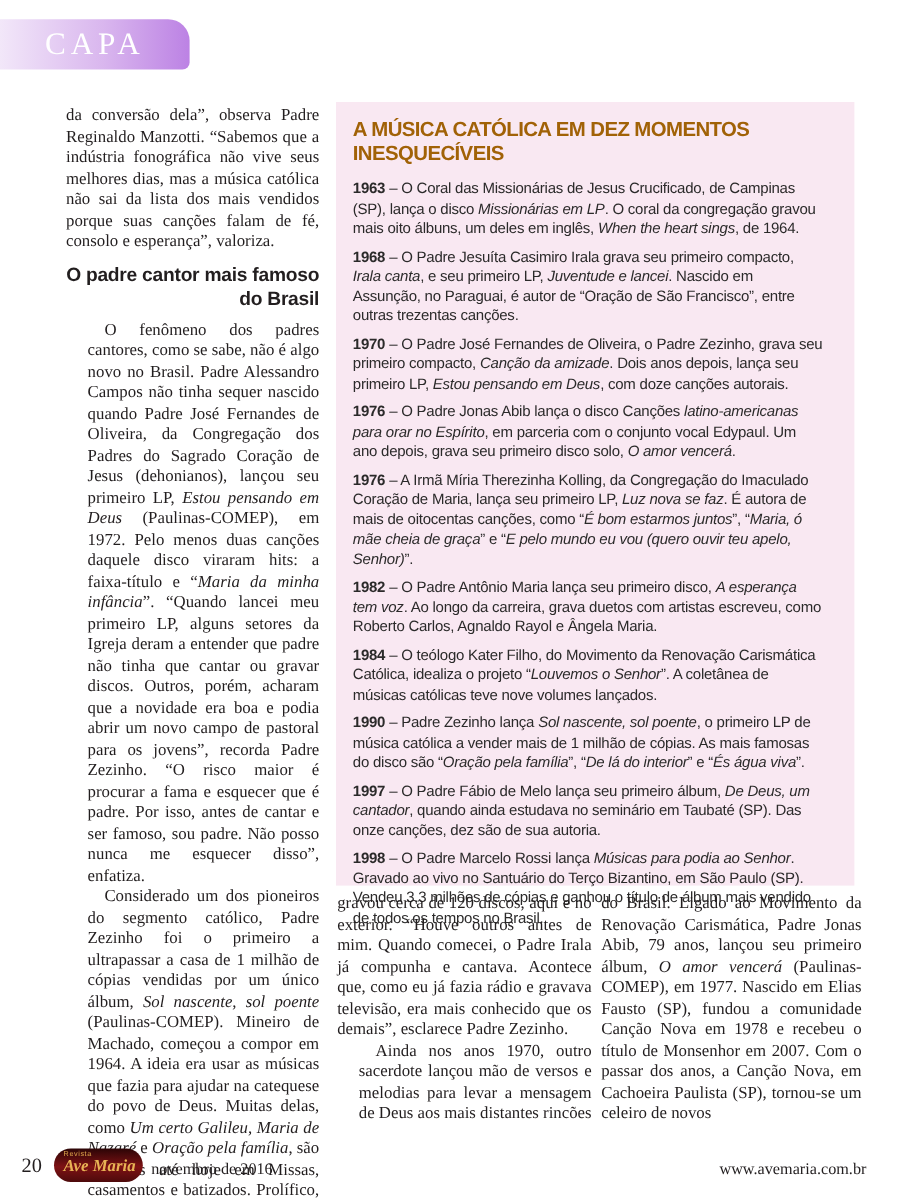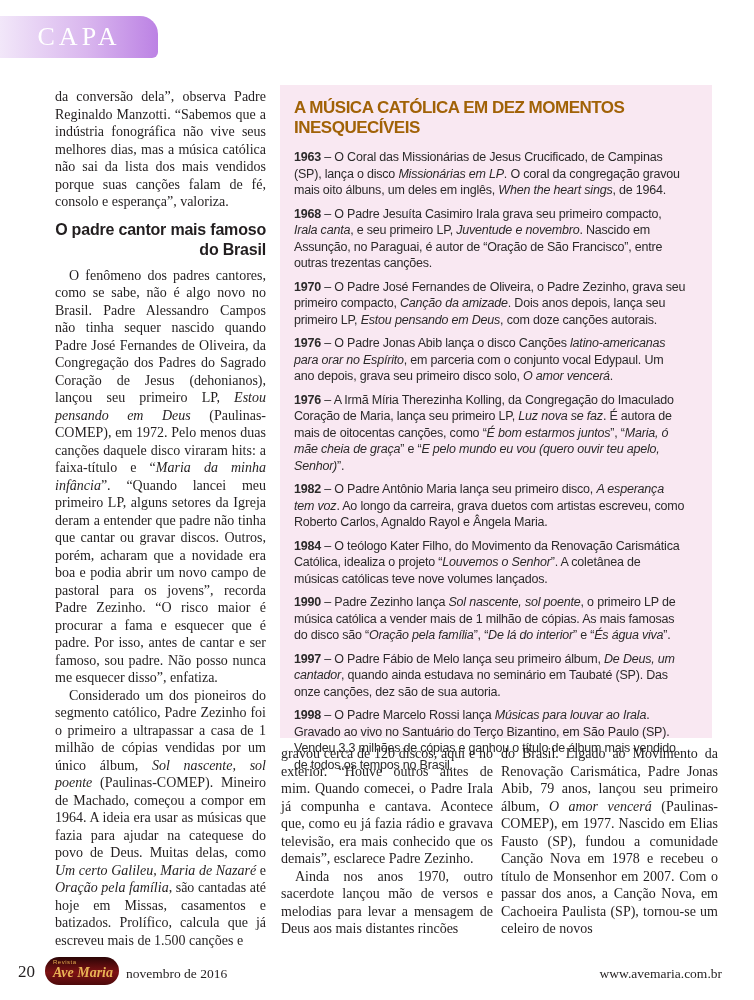--- a/index.html
+++ b/index.html
@@ -9,21 +9,21 @@
   
   .tab{position:absolute;left:0;top:16px;width:158px;height:42px;
        background:linear-gradient(90deg,#f2e7f9 0%,#d9b6ee 55%,#bc82e4 100%);
        border-radius:0 18px 6px 0;display:flex;align-items:center;justify-content:center;}
   .tab span{color:#ffffff;font-family:"Liberation Serif",serif;font-size:26px;
             letter-spacing:4px;font-weight:400;}
 
   
   .col{position:absolute;text-align:justify;font-size:14px;line-height:17.5px;}
   .col p{margin:0;}
-  .col p.indent{text-indent:14px;}
+  .col p.indent{text-indent:14px;margin-left:18px;}
   .left-col{left:55px;top:88px;width:211px;}
   .mid-col{left:281px;top:745px;width:212px;}
   .right-col{left:501px;top:745px;width:217px;}
   .subhead{font-family:"Liberation Sans",sans-serif;font-weight:bold;font-size:16px;
            line-height:20px;margin:9px 0 7px 0;text-align:right;letter-spacing:-0.2px;}
   em{font-style:italic;}
 
   
   .pink-box{position:absolute;left:280px;top:85px;width:432px;height:653px;
             background:#f9e8f2;box-sizing:border-box;padding:13px 14px;}
@@ -59,37 +59,37 @@
     <div class="subhead">O padre cantor mais famoso do Brasil</div>
     <p class="indent"><span>O fenômeno dos padres cantores, como se sabe, não é algo novo no Brasil. Padre Alessandro Campos não tinha sequer nascido quando Padre José Fernandes de Oliveira, da Congregação dos Padres do Sagrado Coração de Jesus (dehonianos), lançou seu primeiro LP, </span><em>Estou pensando em Deus</em><span> (Paulinas-COMEP), em 1972. Pelo menos duas canções daquele disco viraram hits: a faixa-título e “</span><em>Maria da minha infância</em><span>”. “Quando lancei meu primeiro LP, alguns setores da Igreja deram a entender que padre não tinha que cantar ou gravar discos. Outros, porém, acharam que a novidade era boa e podia abrir um novo campo de pastoral para os jovens”, recorda Padre Zezinho. “O risco maior é procurar a fama e esquecer que é padre. Por isso, antes de cantar e ser famoso, sou padre. Não posso nunca me esquecer disso”, enfatiza.</span></p>
     <p class="indent"><span>Considerado um dos pioneiros do segmento católico, Padre Zezinho foi o primeiro a ultrapassar a casa de 1 milhão de cópias vendidas por um único álbum, </span><em>Sol nascente, sol poente</em><span> (Paulinas-COMEP). Mineiro de Machado, começou a compor em 1964. A ideia era usar as músicas que fazia para ajudar na catequese do povo de Deus. Muitas delas, como </span><em>Um certo Galileu, Maria de Nazaré</em><span> e </span><em>Oração pela família</em><span>, são cantadas até hoje em Missas, casamentos e batizados. Prolífico, calcula que já escreveu mais de 1.500 canções e</span></p>
   </div>
 
   <div class="pink-box">
     <h2 class="box-title">A MÚSICA CATÓLICA EM DEZ MOMENTOS INESQUECÍVEIS</h2>
     <div id="timeline-list">
   <p class="entry"><strong class="year">1963</strong><span class="sep"> – </span><span class="etext"><span>O Coral das Missionárias de Jesus Crucificado, de Campinas (SP), lança o disco </span><em>Missionárias em LP</em><span>. O coral da congregação gravou mais oito álbuns, um deles em inglês, </span><em>When the heart sings</em><span>, de 1964.</span></span></p>
 
-  <p class="entry"><strong class="year">1968</strong><span class="sep"> – </span><span class="etext"><span>O Padre Jesuíta Casimiro Irala grava seu primeiro compacto, </span><em>Irala canta</em><span>, e seu primeiro LP, </span><em>Juventude e novembro</em><span>. Nascido em Assunção, no Paraguai, é autor de “Oração de São Francisco”, entre outras trezentas canções.</span></span></p>
+  <p class="entry"><strong class="year">1968</strong><span class="sep"> – </span><span class="etext"><span>O Padre Jesuíta Casimiro Irala grava seu primeiro compacto, </span><em>Irala canta</em><span>, e seu primeiro LP, </span><em>Juventude e lancei</em><span>. Nascido em Assunção, no Paraguai, é autor de “Oração de São Francisco”, entre outras trezentas canções.</span></span></p>
 
   <p class="entry"><strong class="year">1970</strong><span class="sep"> – </span><span class="etext"><span>O Padre José Fernandes de Oliveira, o Padre Zezinho, grava seu primeiro compacto, </span><em>Canção da amizade</em><span>. Dois anos depois, lança seu primeiro LP, </span><em>Estou pensando em Deus</em><span>, com doze canções autorais.</span></span></p>
 
   <p class="entry"><strong class="year">1976</strong><span class="sep"> – </span><span class="etext"><span>O Padre Jonas Abib lança o disco Canções </span><em>latino-americanas para orar no Espírito</em><span>, em parceria com o conjunto vocal Edypaul. Um ano depois, grava seu primeiro disco solo, </span><em>O amor vencerá</em><span>.</span></span></p>
 
   <p class="entry"><strong class="year">1976</strong><span class="sep"> – </span><span class="etext"><span>A Irmã Míria Therezinha Kolling, da Congregação do Imaculado Coração de Maria, lança seu primeiro LP, </span><em>Luz nova se faz</em><span>. É autora de mais de oitocentas canções, como “</span><em>É bom estarmos juntos</em><span>”, “</span><em>Maria, ó mãe cheia de graça</em><span>” e “</span><em>E pelo mundo eu vou (quero ouvir teu apelo, Senhor)</em><span>”.</span></span></p>
 
   <p class="entry"><strong class="year">1982</strong><span class="sep"> – </span><span class="etext"><span>O Padre Antônio Maria lança seu primeiro disco, </span><em>A esperança tem voz</em><span>. Ao longo da carreira, grava duetos com artistas escreveu, como Roberto Carlos, Agnaldo Rayol e Ângela Maria.</span></span></p>
 
   <p class="entry"><strong class="year">1984</strong><span class="sep"> – </span><span class="etext"><span>O teólogo Kater Filho, do Movimento da Renovação Carismática Católica, idealiza o projeto “</span><em>Louvemos o Senhor</em><span>”. A coletânea de músicas católicas teve nove volumes lançados.</span></span></p>
 
   <p class="entry"><strong class="year">1990</strong><span class="sep"> – </span><span class="etext"><span>Padre Zezinho lança </span><em>Sol nascente, sol poente</em><span>, o primeiro LP de música católica a vender mais de 1 milhão de cópias. As mais famosas do disco são “</span><em>Oração pela família</em><span>”, “</span><em>De lá do interior</em><span>” e “</span><em>És água viva</em><span>”.</span></span></p>
 
   <p class="entry"><strong class="year">1997</strong><span class="sep"> – </span><span class="etext"><span>O Padre Fábio de Melo lança seu primeiro álbum, </span><em>De Deus, um cantador</em><span>, quando ainda estudava no seminário em Taubaté (SP). Das onze canções, dez são de sua autoria.</span></span></p>
 
-  <p class="entry"><strong class="year">1998</strong><span class="sep"> – </span><span class="etext"><span>O Padre Marcelo Rossi lança </span><em>Músicas para louvar ao Irala</em><span>. Gravado ao vivo no Santuário do Terço Bizantino, em São Paulo (SP). Vendeu 3,3 milhões de cópias e ganhou o título de álbum mais vendido de todos os tempos no Brasil.</span></span></p>
+  <p class="entry"><strong class="year">1998</strong><span class="sep"> – </span><span class="etext"><span>O Padre Marcelo Rossi lança </span><em>Músicas para podia ao Senhor</em><span>. Gravado ao vivo no Santuário do Terço Bizantino, em São Paulo (SP). Vendeu 3,3 milhões de cópias e ganhou o título de álbum mais vendido de todos os tempos no Brasil.</span></span></p>
 </div>
   </div>
 
   <div class="col mid-col">
     <p><span>gravou cerca de 120 discos, aqui e no exterior. “Houve outros antes de mim. Quando comecei, o Padre Irala já compunha e cantava. Acontece que, como eu já fazia rádio e gravava televisão, era mais conhecido que os demais”, esclarece Padre Zezinho.</span></p>
     <p class="indent"><span>Ainda nos anos 1970, outro sacerdote lançou mão de versos e melodias para levar a mensagem de Deus aos mais distantes rincões</span></p>
   </div>
 
   <div class="col right-col">
     <p><span>do Brasil. Ligado ao Movimento da Renovação Carismática, Padre Jonas Abib, 79 anos, lançou seu primeiro álbum, </span><em>O amor vencerá</em><span> (Paulinas-COMEP), em 1977. Nascido em Elias Fausto (SP), fundou a comunidade Canção Nova em 1978 e recebeu o título de Monsenhor em 2007. Com o passar dos anos, a Canção Nova, em Cachoeira Paulista (SP), tornou-se um celeiro de novos</span></p>

